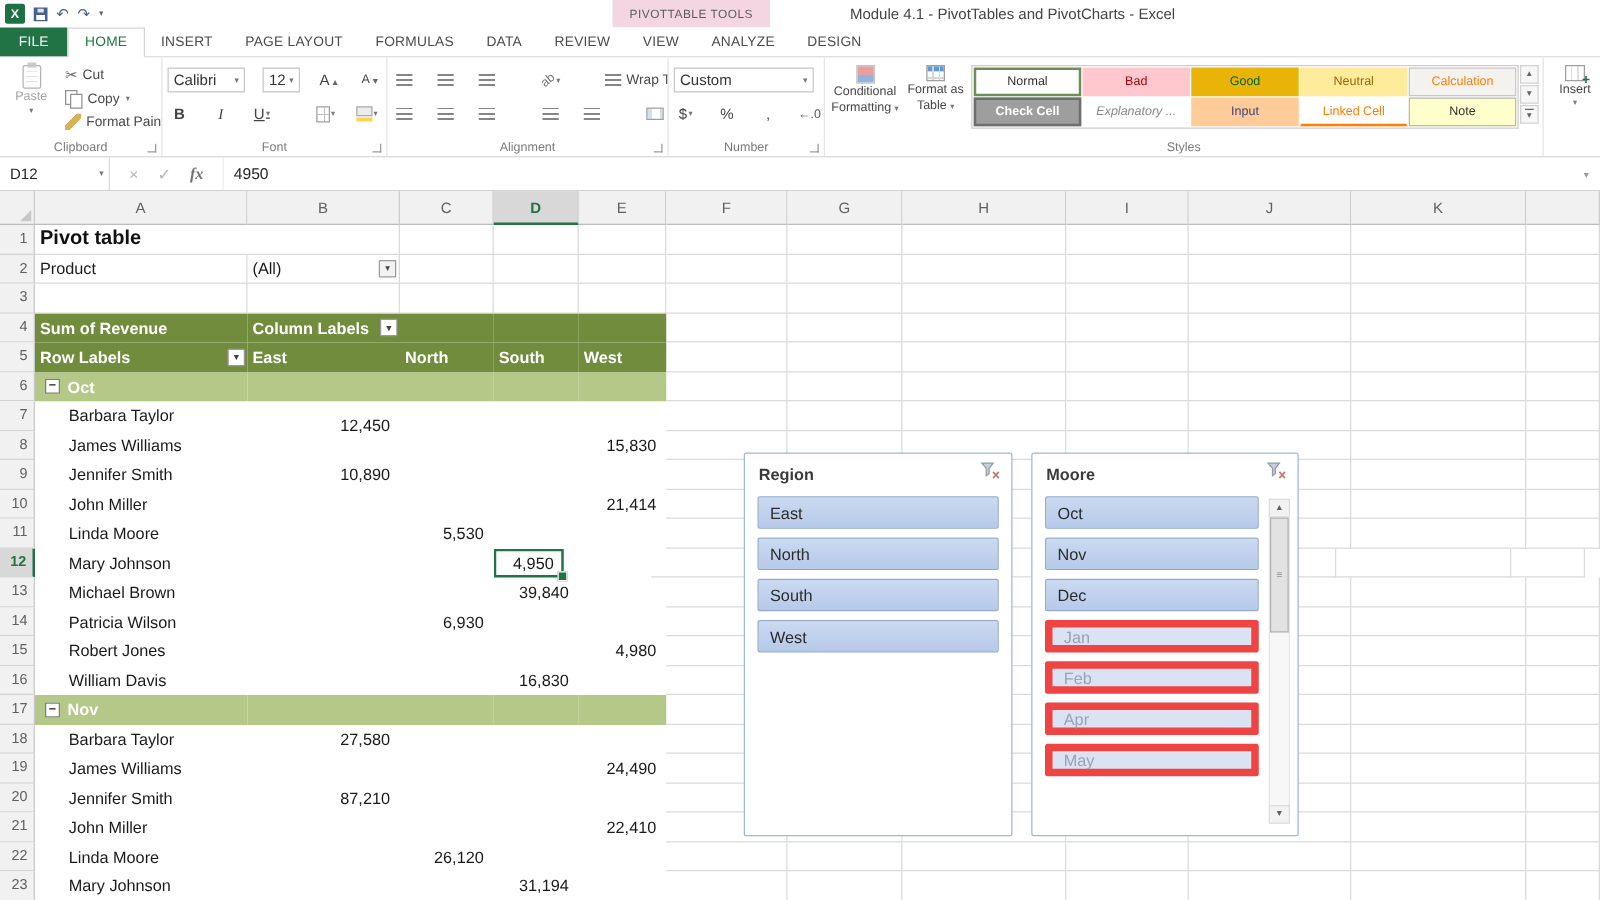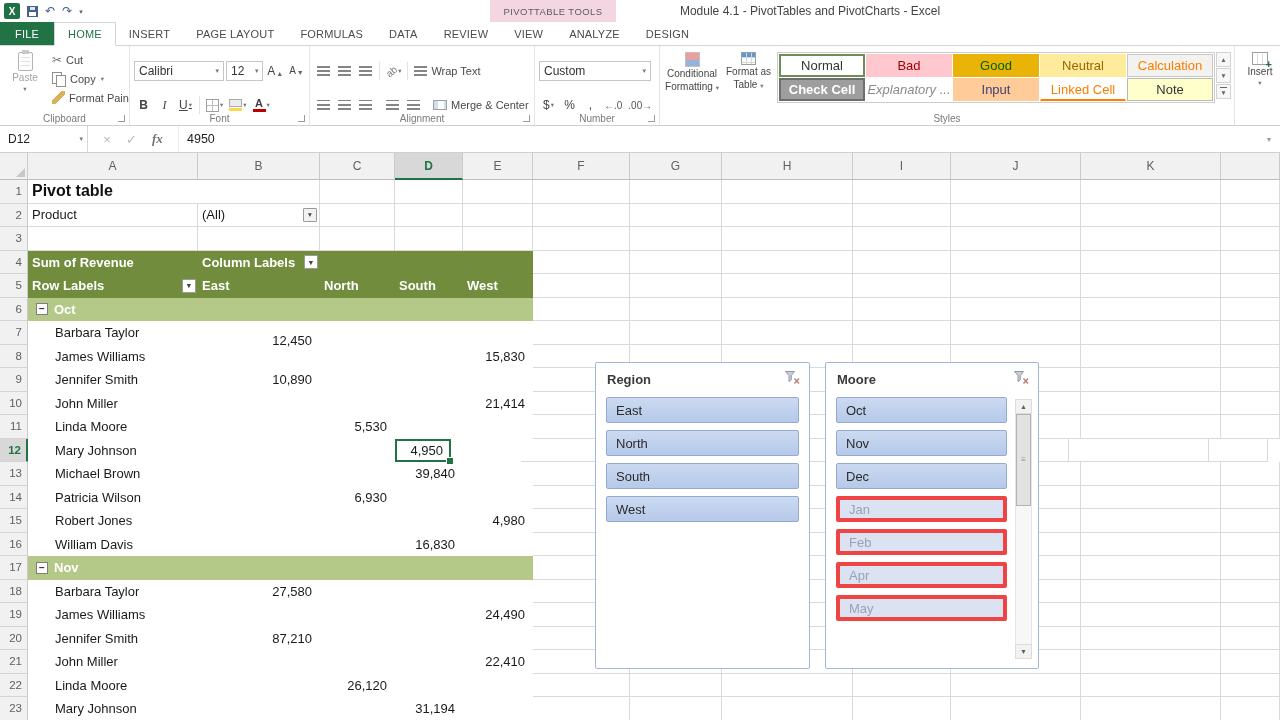--- a/index.html
+++ b/index.html
@@ -31,21 +31,21 @@
 
   
   .ribbon{position:absolute;top:46px;left:0;width:100%;height:80px;background:#fff;
     border-bottom:1px solid #cfcfcf;display:flex;align-items:stretch}
   .rgroup{position:relative;height:100%;border-right:1px solid #e4e4e4;padding:2px 3px 14px 4px;overflow:hidden;flex:none}
   .glabel{position:absolute;bottom:0;left:0;right:0;height:13px;line-height:13px;text-align:center;
     font-size:10px;color:#7a7a7a}
   .launcher{position:absolute;right:4px;bottom:3px;width:7px;height:7px;
     border-right:1.5px solid #9a9a9a;border-bottom:1.5px solid #9a9a9a}
   .grows{display:flex;align-items:flex-start;gap:4px;height:100%}
-  .rrow{display:flex;align-items:center;gap:2px;height:22px;margin-top:12px}
+  .rrow{display:flex;align-items:center;gap:14px;height:22px;margin-top:5px}
   .vstack{display:flex;flex-direction:column;justify-content:flex-start;gap:2px;padding-top:3px}
   .bigbtn{display:flex;flex-direction:column;align-items:center;gap:1px;font-size:10px;color:#464646;
     line-height:1.2;padding-top:4px;text-align:center;min-width:42px}
   .bigbtn.disabled{color:#a3a3a3}
   .dda{font-size:6.5px;color:#777}
   .smallbtn{display:flex;align-items:center;gap:4px;font-size:11px;color:#4a4a4a;height:17px;padding:0 2px;white-space:nowrap}
   .combo{height:20px;border:1px solid #c6c6c6;background:#fff;display:flex;align-items:center;
     justify-content:space-between;padding:0 4px;font-size:12px;color:#333}
   .cdd{font-size:7px;color:#777;margin-left:3px}
   .tbtn{min-width:19px;height:20px;display:flex;align-items:center;justify-content:center;
@@ -89,21 +89,21 @@
                repeating-linear-gradient(transparent 0 4px,#d6d6d6 4px 5px),
                linear-gradient(#5b9bd5 0 4px,#fff 4px)}
   .ic-ins{position:relative;width:16px;height:13px;border:1px solid #9f9f9f;display:inline-block;
     background:repeating-linear-gradient(90deg,#fff 0 4px,#dedede 4px 5px)}
   .ic-ins::after{content:"+";position:absolute;right:-5px;bottom:-7px;color:#1e7145;font-weight:700;font-size:11px}
 
   
   .gallery{display:flex;align-items:flex-start;margin-top:4px}
   .chips{display:grid;grid-template-columns:repeat(5,86px);grid-auto-rows:23px;gap:1px;
     border:1px solid #cdcdcd;background:#fff;padding:1px}
-  .chip{display:flex;align-items:center;justify-content:center;font-size:13px;color:#333;
+  .chip{display:flex;align-items:center;justify-content:center;font-size:10px;color:#333;
     border:1px solid transparent;overflow:hidden;white-space:nowrap;padding:0 12px}
   .st-normal{border:2px solid #6c8e57;background:#fff}
   .st-bad{background:#ffc7ce;color:#9c0006}
   .st-good{background:#eab308;color:#006100}
   .st-neutral{background:#ffeb9c;color:#9c6500}
   .st-calc{background:#f4f2ef;color:#fa7d00;border:1px solid #c8c8c8}
   .st-check{background:#9e9e9e;color:#fff;border:2px solid #6e6e6e;font-weight:600}
   .st-expl{color:#8a8a8a;font-style:italic}
   .st-input{background:#ffcc99;color:#3f3f76}
   .st-linked{color:#fa7d00;border-bottom:2px solid #ff8001}
@@ -162,21 +162,21 @@
   .slicer{position:absolute;background:#fff;border:1px solid #9fb8d9;border-radius:2px;z-index:6}
   .slicer-region{left:595px;top:362px;width:215px;height:307px}
   .slicer-date{left:825px;top:362px;width:214px;height:307px}
   .shead{height:32px;display:flex;align-items:center;justify-content:space-between;padding:0 9px 0 11px}
   .stitle{font-size:13px;font-weight:700;color:#3a3a3a}
   .sitems{padding:2px 10px 8px 10px}
   .sitems.withbar{padding-right:31px}
   .sitem{height:26px;margin-bottom:7px;display:flex;align-items:center;padding-left:9px;
     font-size:13px;border-radius:2px}
   .sitem.on{background:linear-gradient(#ccdaf1,#b5c9e9);border:1px solid #94a9cd;color:#2b2b2b}
-  .sitem.off{background:#dbe3f2;border:4px solid #ef4444;color:#98a2b8}
+  .sitem.off{background:#dbe3f2;border:6px solid #ef4444;color:#98a2b8}
   .sbar{position:absolute;right:6px;top:36px;bottom:9px;width:17px;display:flex;flex-direction:column;z-index:7}
   .sbtn{height:15px;flex:none;background:#f2f2f2;border:1px solid #dcdcdc;display:flex;
     align-items:center;justify-content:center;font-size:7px;color:#606060}
   .strack{flex:1;background:#f7f7f7;border-left:1px solid #e5e5e5;border-right:1px solid #e5e5e5;position:relative}
   .sthumb{position:absolute;top:0;left:0;right:0;height:92px;background:#e2e2e2;border:1px solid #b2b2b2;
     display:flex;align-items:center;justify-content:center}
   .sgrip{font-size:8px;color:#8f8f8f;line-height:0}
 </style>
 </head>
 <body>

